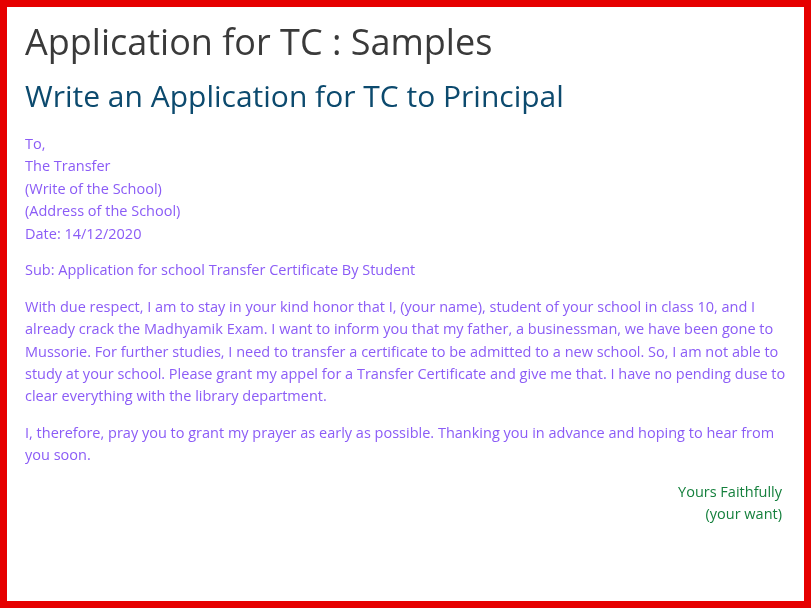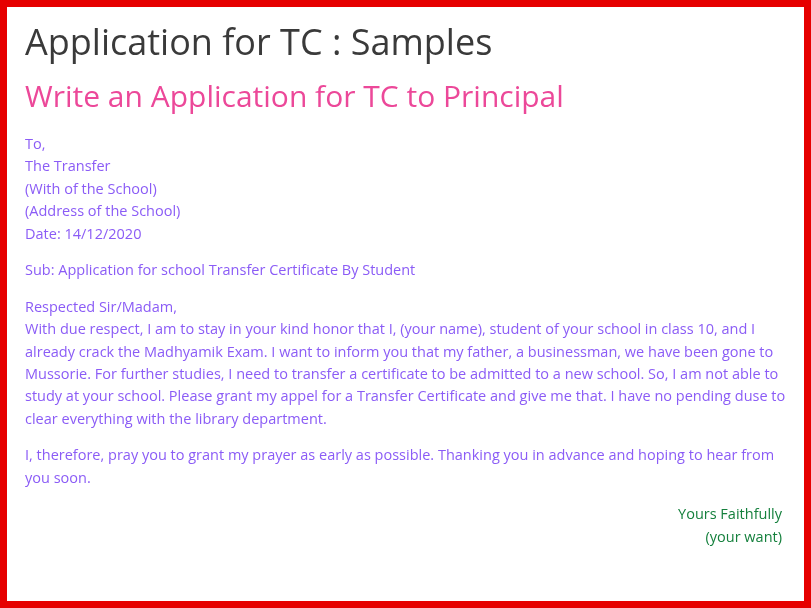--- a/index.html
+++ b/index.html
@@ -23,21 +23,21 @@
     h1 {
       font-size: 36px;
       font-weight: 400;
       color: #3a3a3a;
       margin-bottom: 10px;
       line-height: 1.3;
     }
     h2 {
       font-size: 30px;
       font-weight: 400;
-      color: #ec4899;
+      color: #0c4a6e;
       margin-bottom: 18px;
       line-height: 1.3;
     }
     .block {
       font-size: 14.5px;
       color: #8b5cf6;
       line-height: 1.55;
       margin-bottom: 14px;
     }
     .closing {
@@ -51,29 +51,28 @@
 </head>
 <body>
 
 <div class="outer">
   <h1>Application for TC : Samples</h1>
   <h2>Write an Application for TC to Principal</h2>
 
   <div class="block">
     <div>To,</div>
     <div>The Transfer</div>
-    <div>(With of the School)</div>
+    <div>(Write of the School)</div>
     <div>(Address of the School)</div>
     <div>Date: 14/12/2020</div>
   </div>
 
   <div class="block">Sub: Application for school Transfer Certificate By Student</div>
 
   <div class="block">
-    <div>Respected Sir/Madam,</div>
     <span>With due respect, I am to stay in your kind honor that I, (your name), student of your school in class 10, and I already crack the Madhyamik Exam. I want to inform you that my father, a businessman, we have been gone to Mussorie. For further studies, I need to transfer a certificate to be admitted to a new school. So, I am not able to study at your school. Please grant my appel for a Transfer Certificate and give me that. I have no pending duse to clear everything with the library department.</span>
   </div>
 
   <div class="block">I, therefore, pray you to grant my prayer as early as possible. Thanking you in advance and hoping to hear from you soon.</div>
 
   <div class="closing">
     <div>Yours Faithfully</div>
     <div>(your want)</div>
   </div>
 </div>

